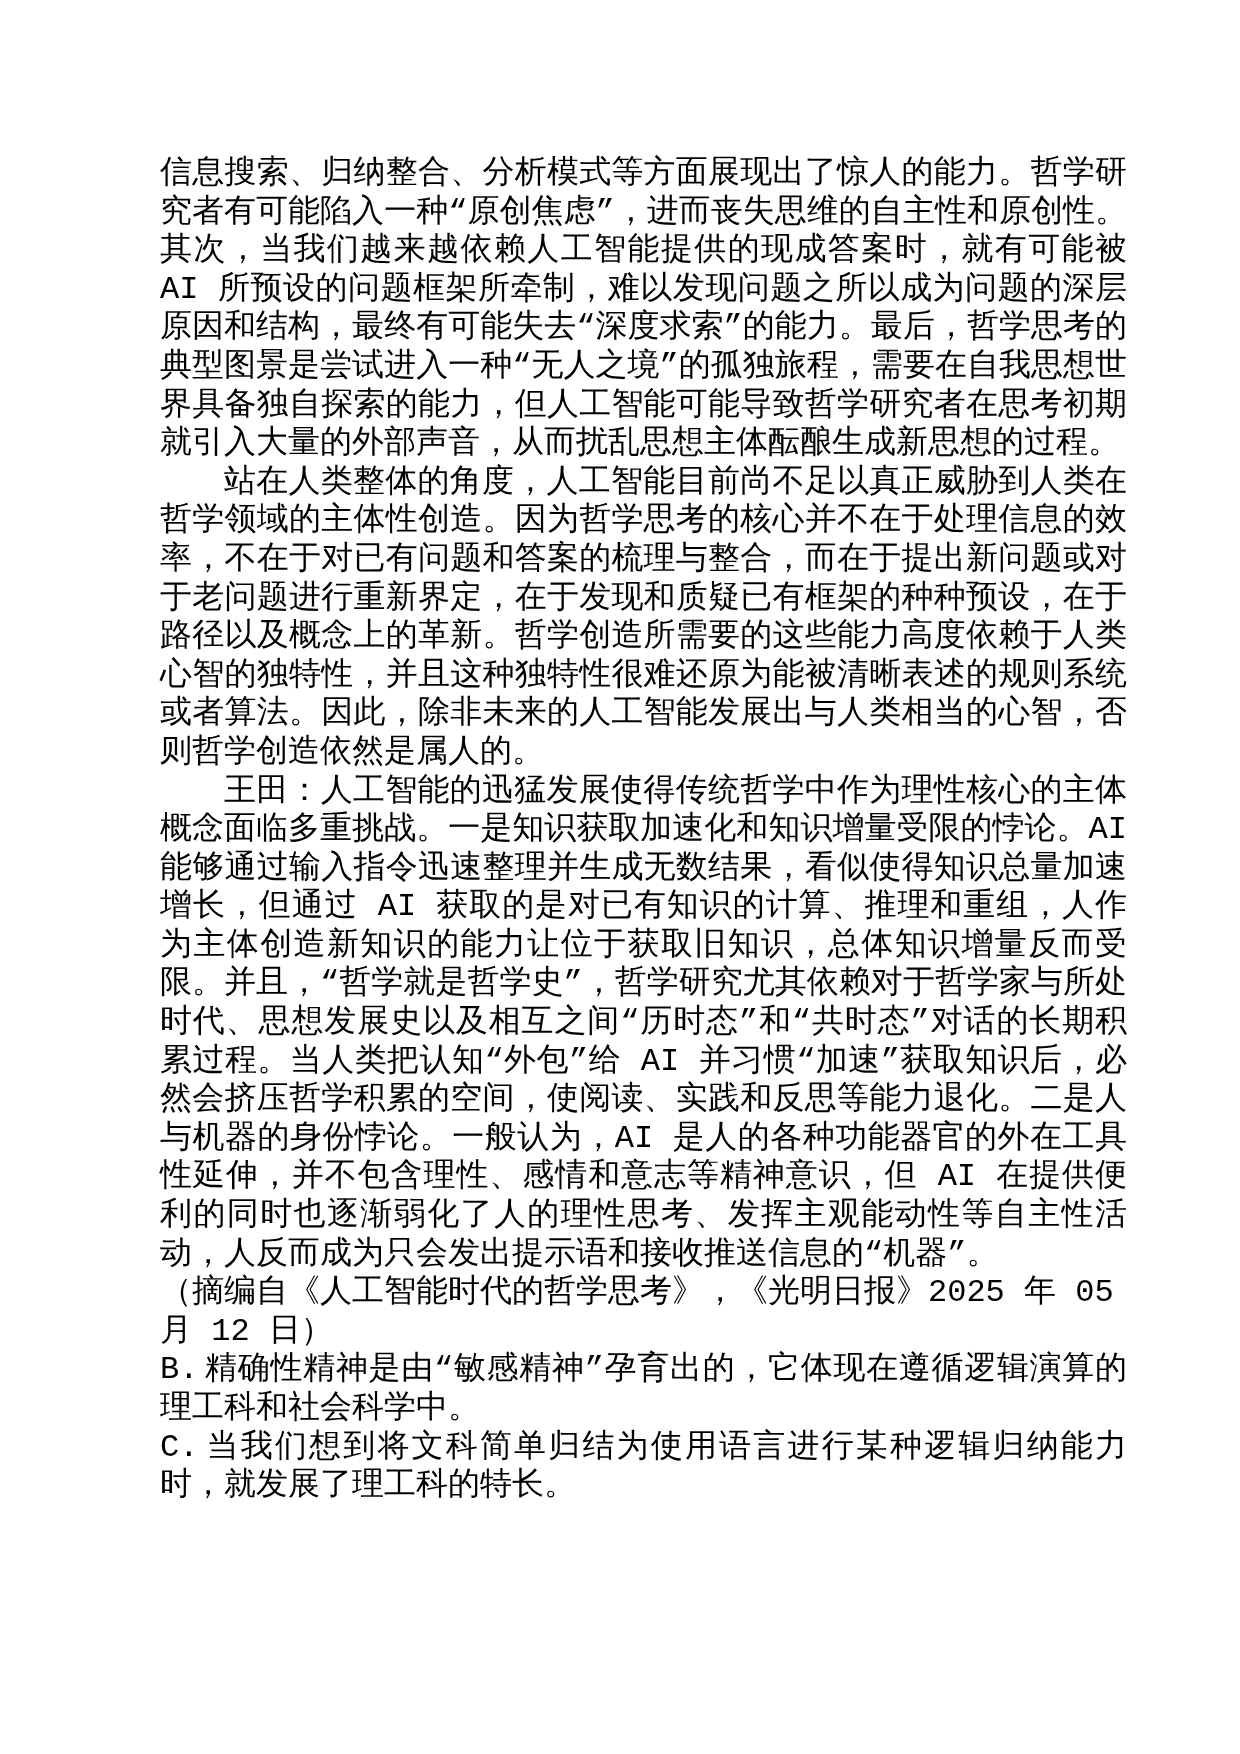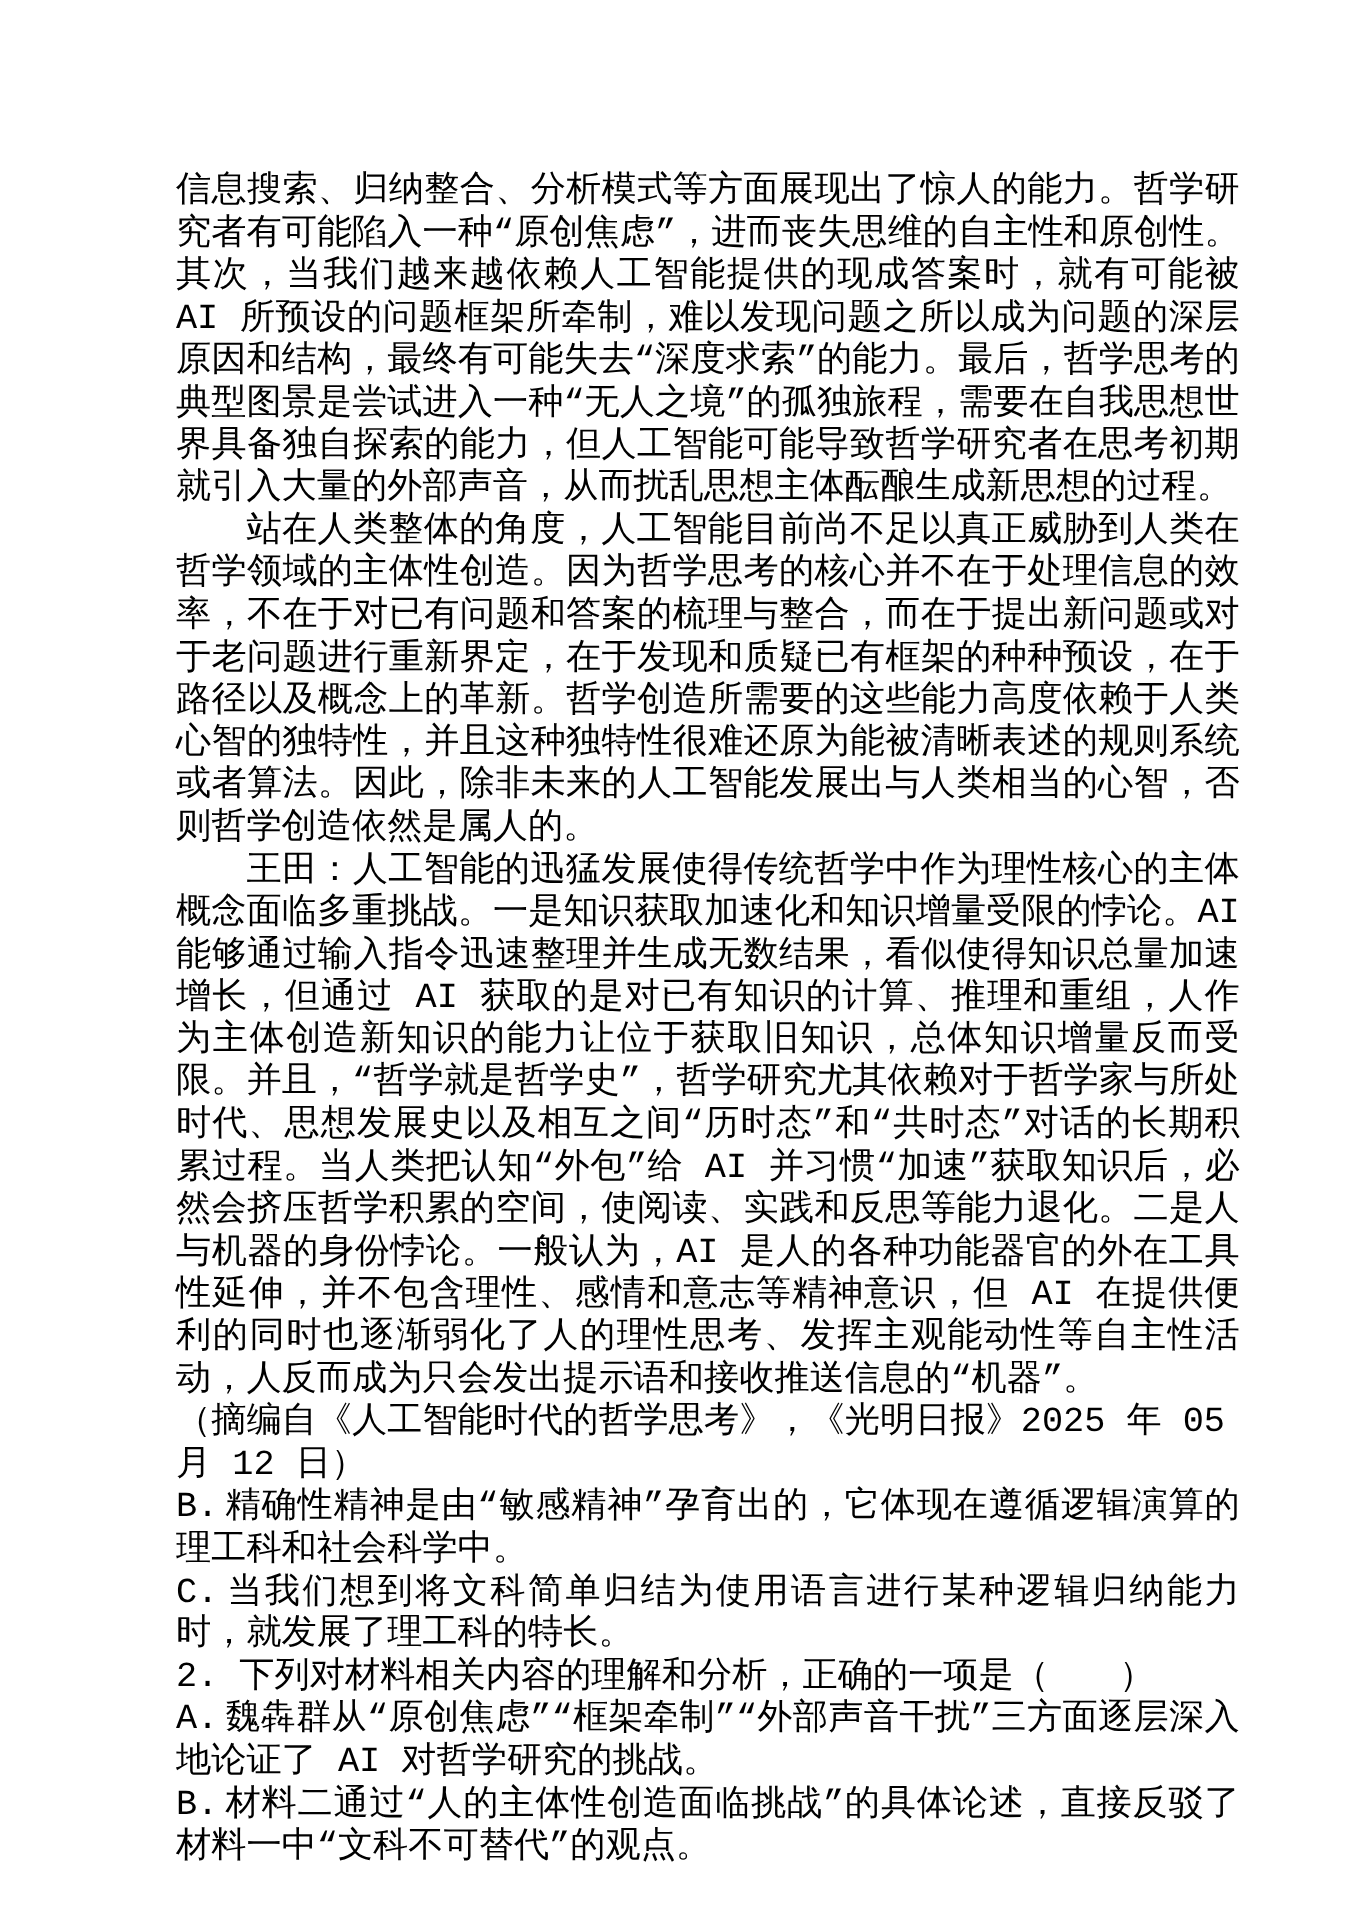--- a/index.html
+++ b/index.html
@@ -53,23 +53,14 @@
 
   <section>
     <p class="option">
       <span class="opt-label">B.</span><span class="opt-text">精确性精神是由“敏感精神”孕育出的，它体现在遵循逻辑演算的理工科和社会科学中。</span>
     </p>
     <p class="option">
       <span class="opt-label">C.</span><span class="opt-text">当我们想到将文科简单归结为使用语言进行某种逻辑归纳能力时，就发展了理工科的特长。</span>
     </p>
   </section>
 
-  <section>
-    <p class="question-stem">2. 下列对材料相关内容的理解和分析，正确的一项是（　　）</p>
-    <p class="option">
-      <span class="opt-label">A.</span><span class="opt-text">魏犇群从“原创焦虑”“框架牵制”“外部声音干扰”三方面逐层深入地论证了 AI 对哲学研究的挑战。</span>
-    </p>
-    <p class="option">
-      <span class="opt-label">B.</span><span class="opt-text">材料二通过“人的主体性创造面临挑战”的具体论述，直接反驳了材料一中“文科不可替代”的观点。</span>
-    </p>
-  </section>
 
 </div>
 
 </body></html>

